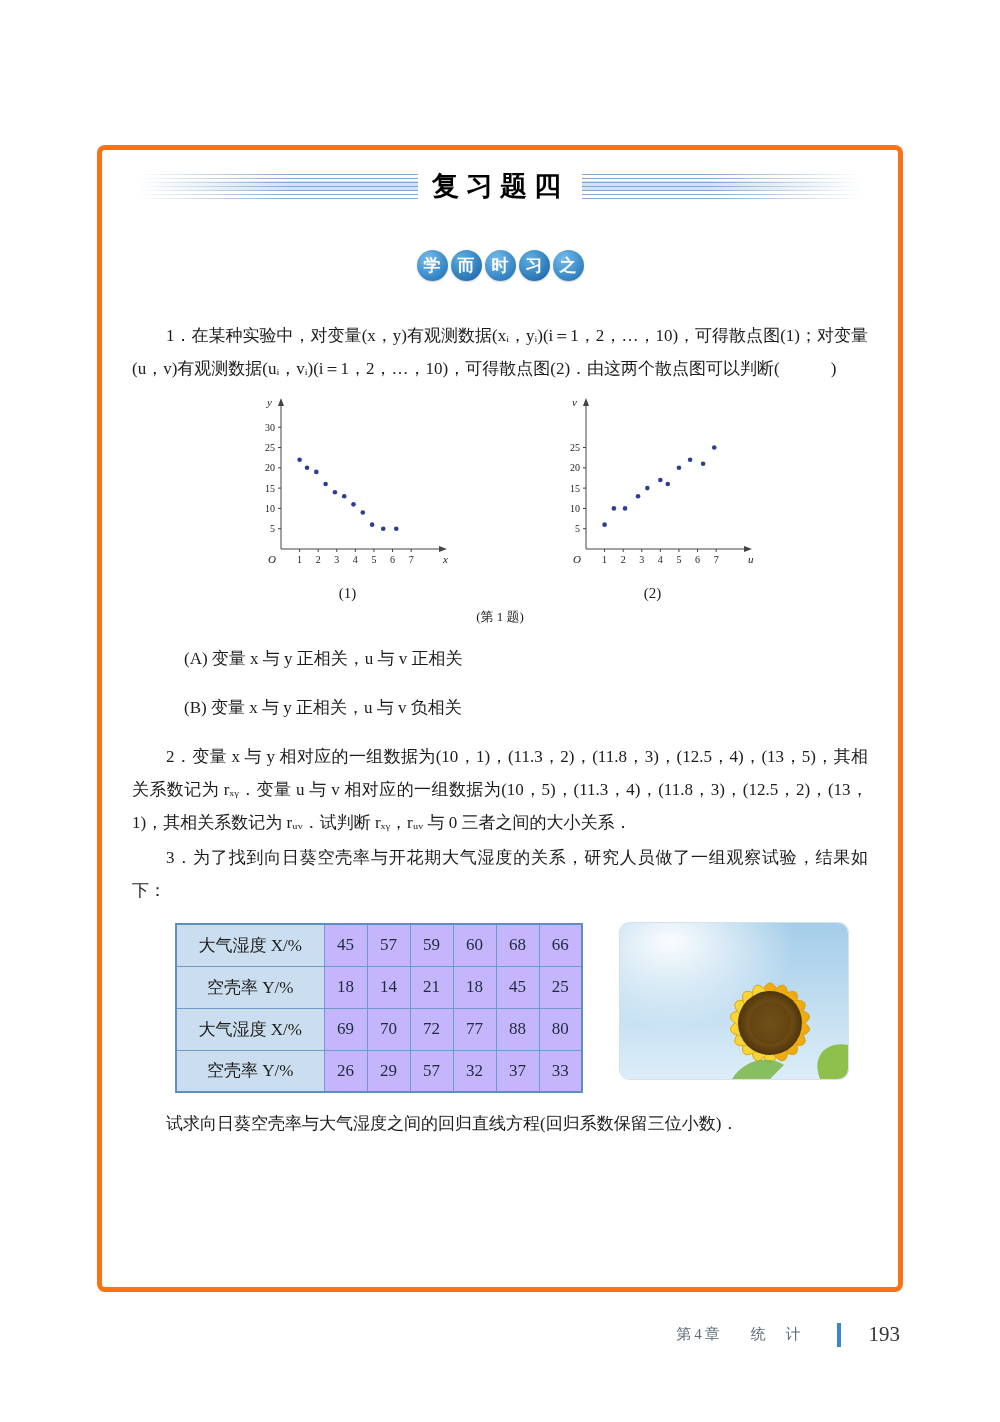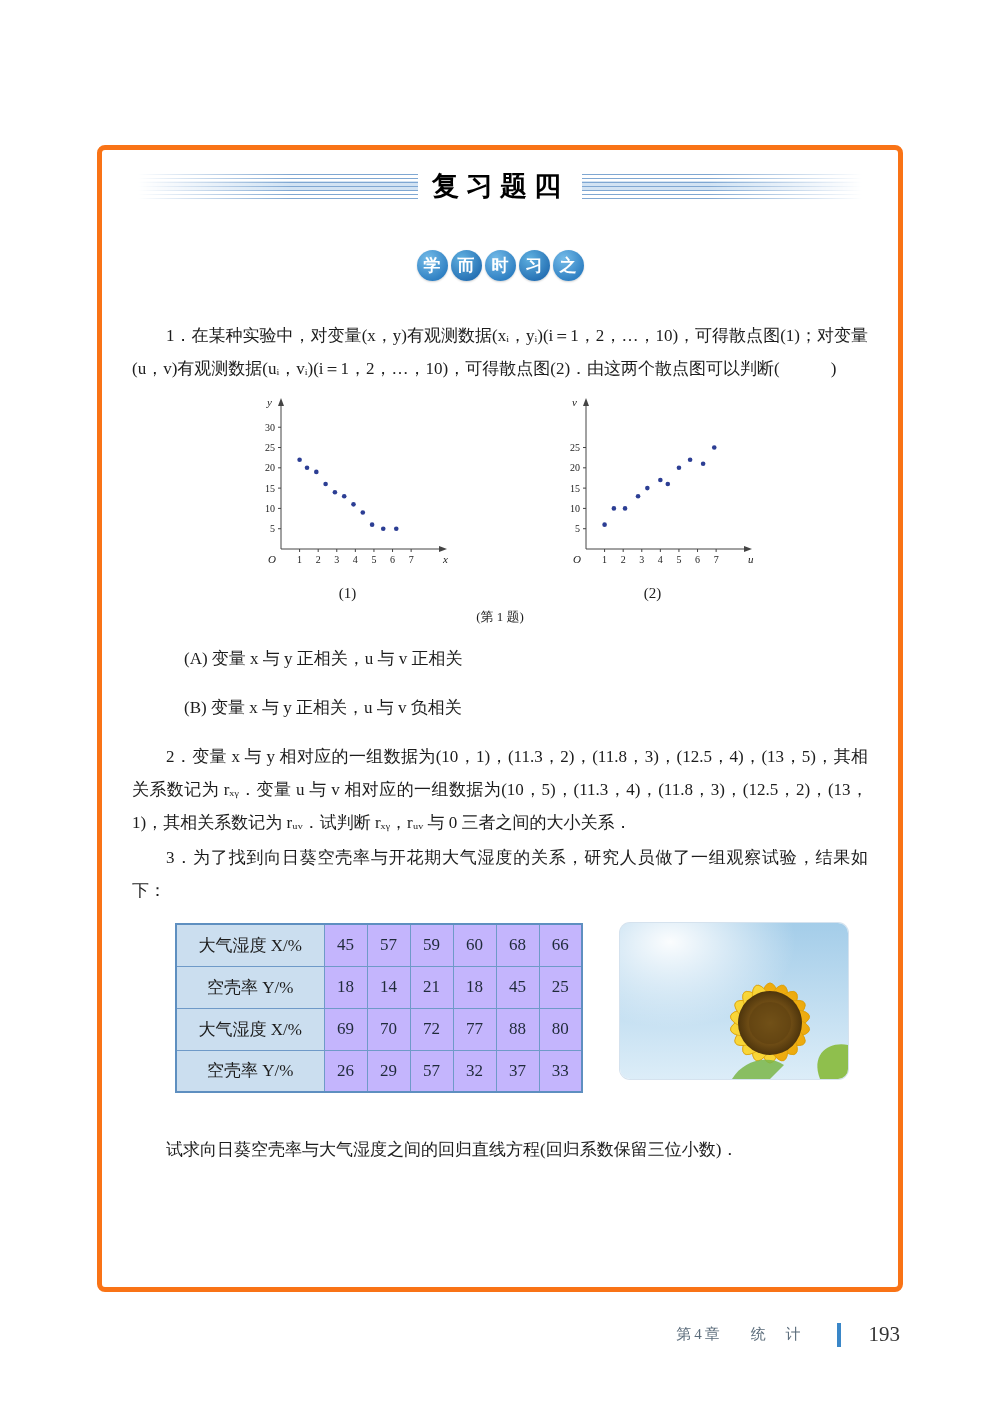--- a/index.html
+++ b/index.html
@@ -59,21 +59,21 @@
   
   .table-image-row { display:flex; align-items:flex-start; margin-top:16px; margin-left:43px; gap:37px; }
   table.data-table { border-collapse:collapse; border:2px solid #5e8fc0; }
   table.data-table td {
     border:1px solid #6f9ac8; text-align:center; height:42px; font-size:17px;margin-left:12px;
   }
   td.label-cell { background:#cbdeef; width:148px; padding:0 8px; }
   td.value-cell { background:#c4b5fd; width:43px; font-size:16px; color:#1f2a3a; }
   .photo-wrap { width:228px; height:156px; border-radius:10px; overflow:hidden; box-shadow:0 0 0 1px #d5e2ee; }
   
-  .final { margin-top:40px; text-indent:2em; }
+  .final { margin-top:14px; text-indent:2em; }
   
   .footer {
     position:absolute; top:1322px; right:100px;
     display:flex; align-items:center; gap:28px;
   }
   .footer .chapter { font-size:15px; color:#5a6b7a; letter-spacing:3px; }
   .footer .section { font-size:15px; color:#5a6b7a; letter-spacing:8px; }
   .footer-bar { width:4px; height:24px; background:#3a87c8; }
   .footer .pagenum { font-size:21px; color:#333; }
 </style>

